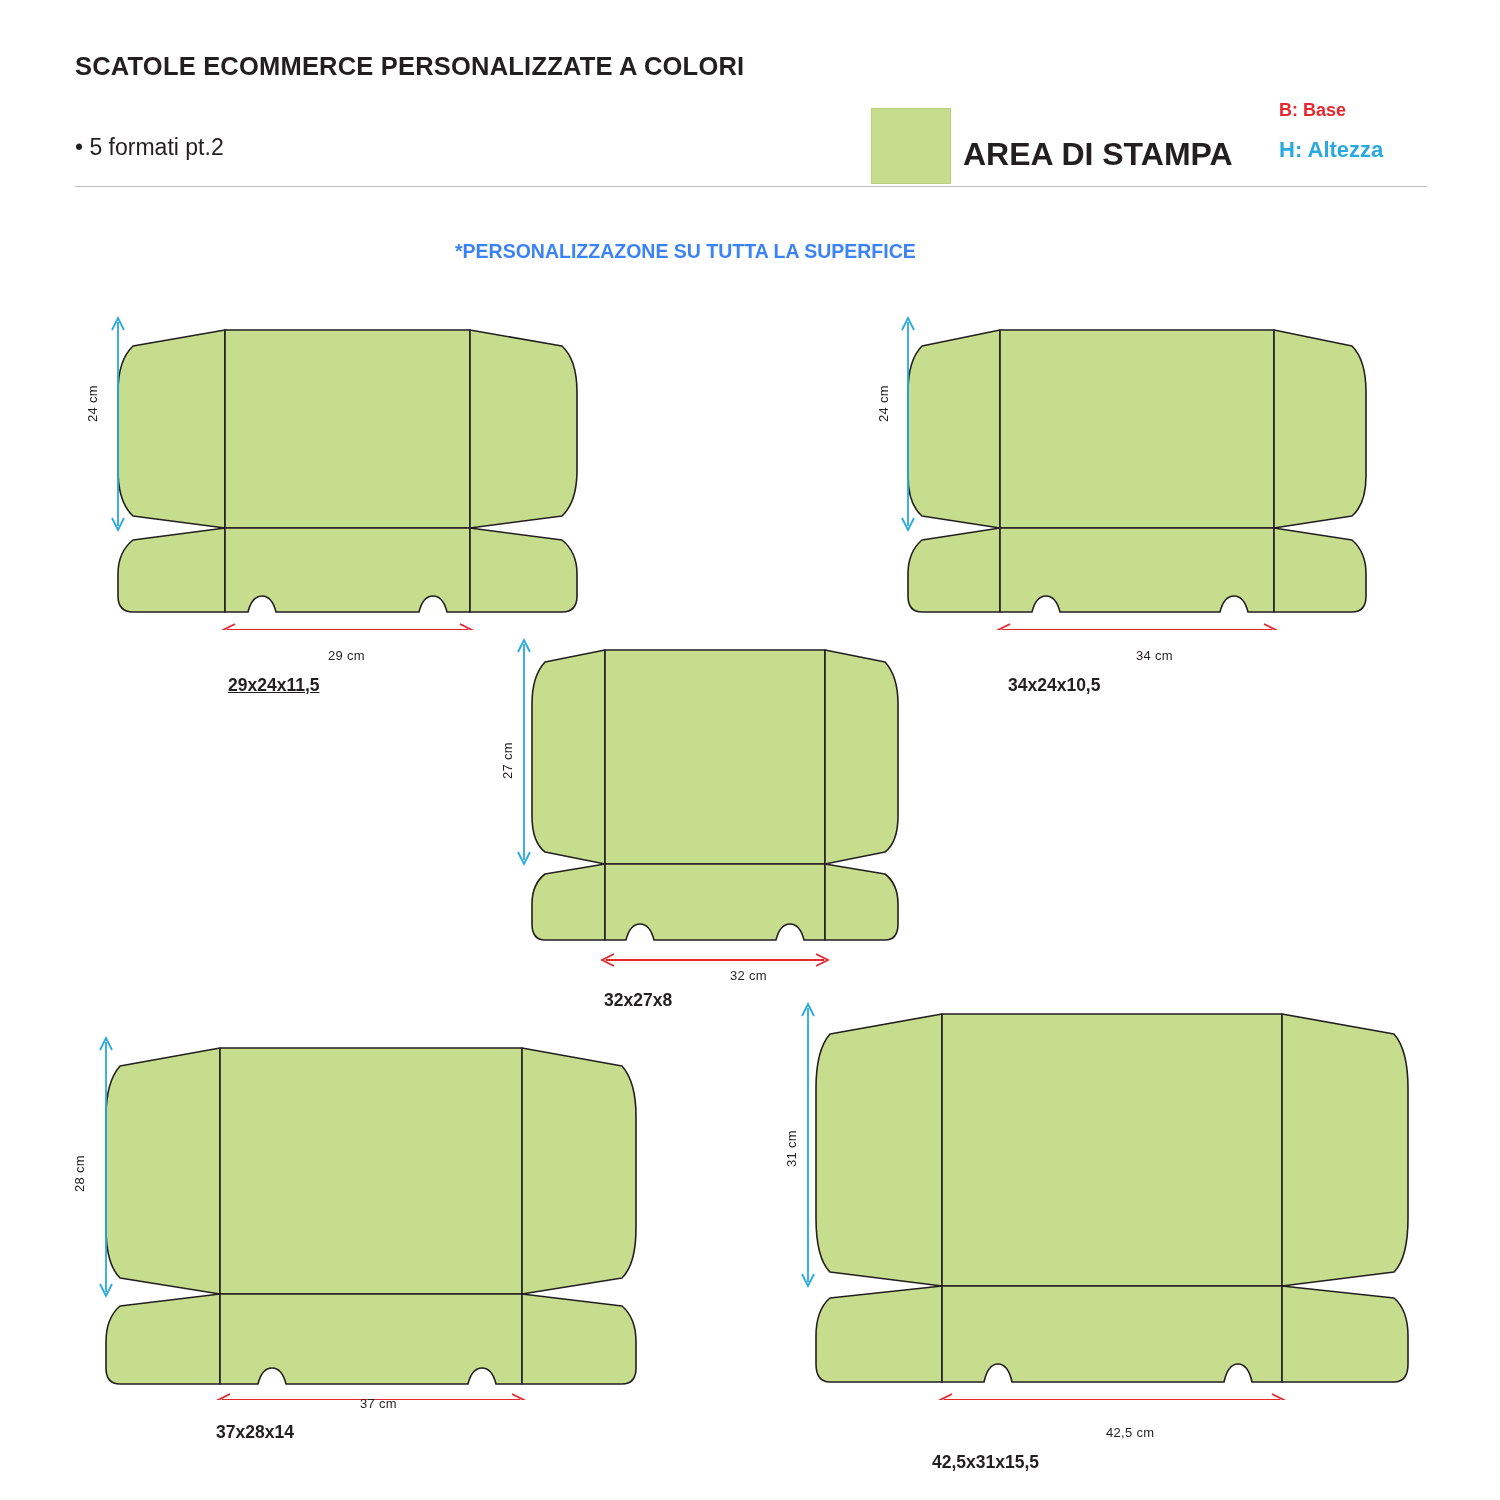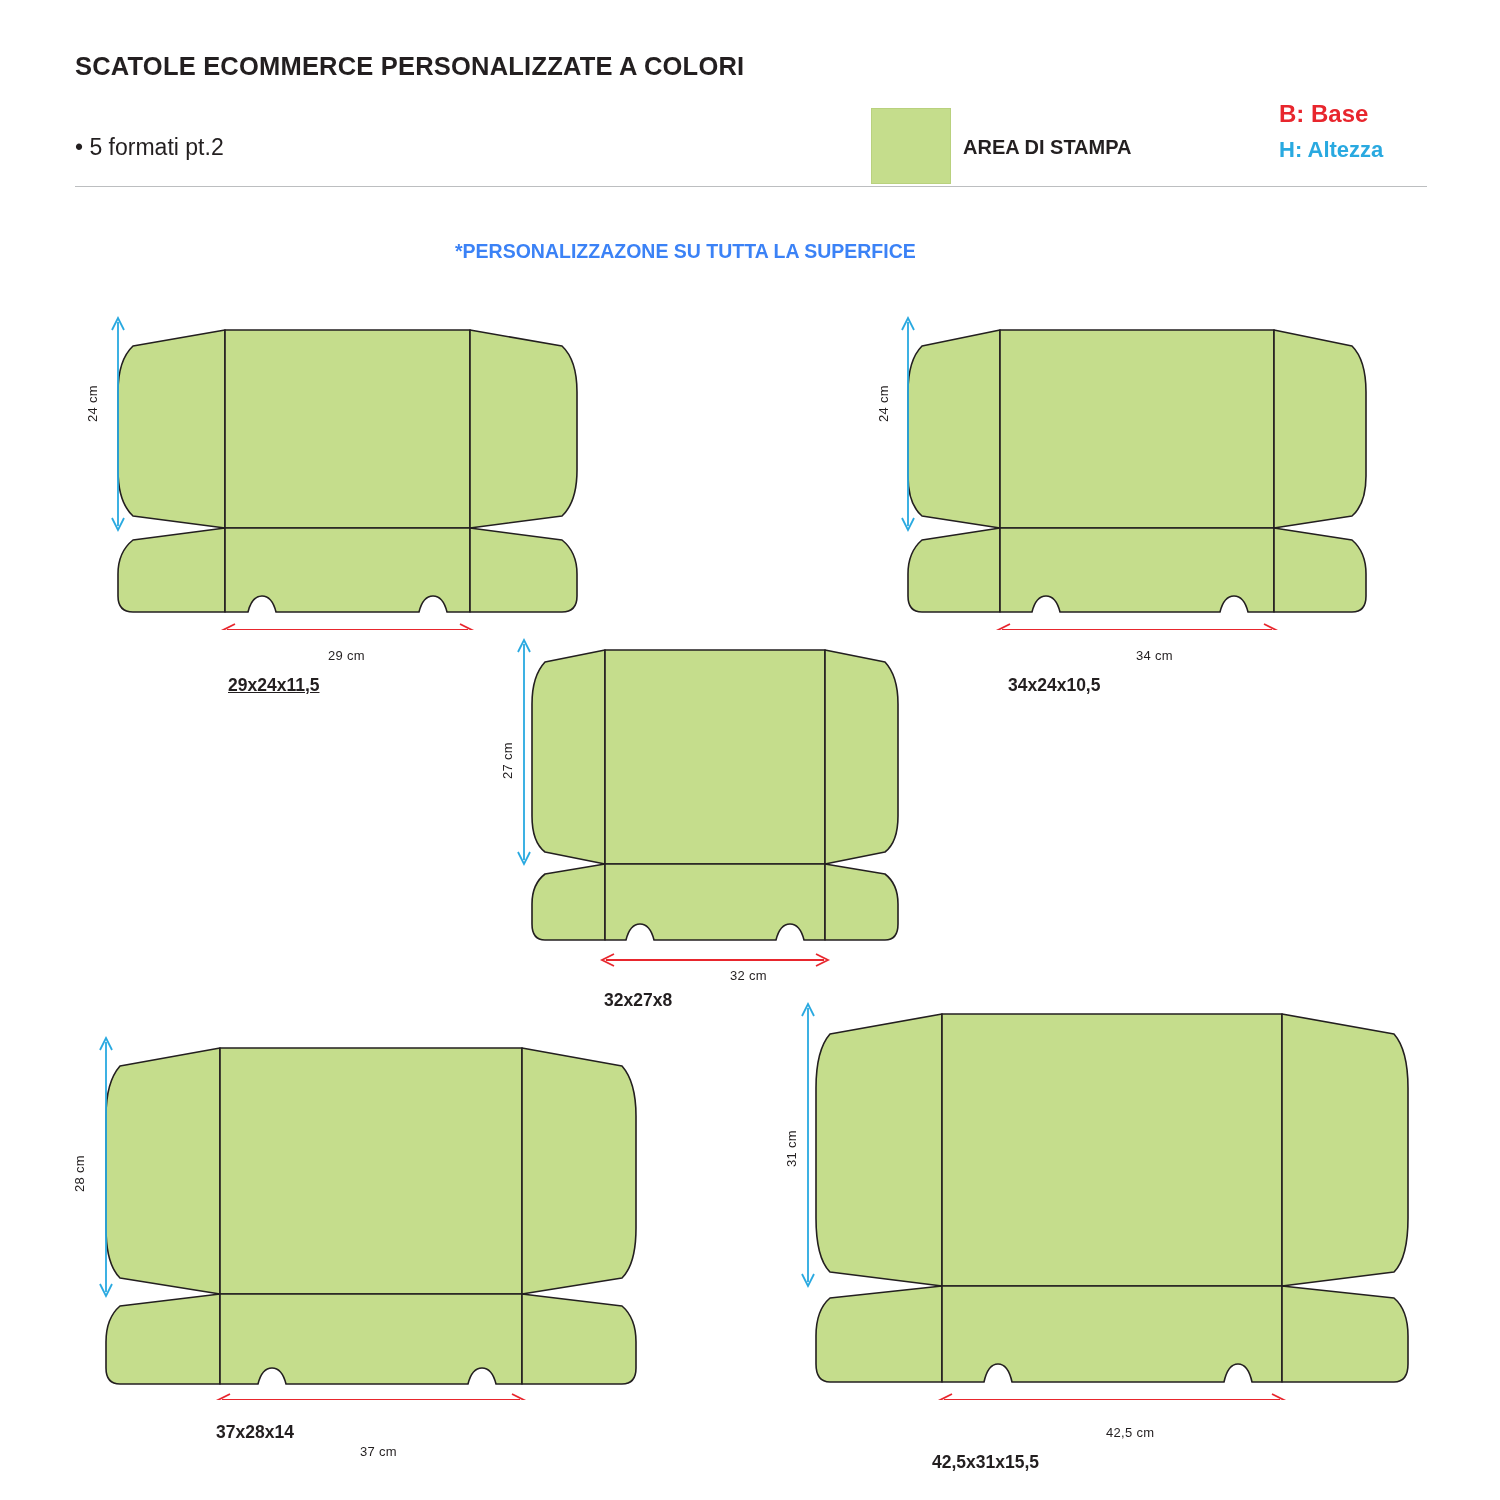--- a/index.html
+++ b/index.html
@@ -49,30 +49,30 @@
     width: 80px;
     height: 76px;
     background: #c5dd8c;
     border: 1px solid #b9d17e;
     box-sizing: border-box;
   }
   #legend-label {
     position: absolute;
     left: 963px;
     top: 136px;
-    font-size: 20px;
+    font-size: 32px;
     font-weight: bold;
     color: #231f20;
     white-space: nowrap;
   }
   #legend-base {
     position: absolute;
     left: 1279px;
     top: 100px;
-    font-size: 24px;
+    font-size: 18px;
     font-weight: bold;
     color: #e8262d;
     white-space: nowrap;
   }
   #legend-altezza {
     position: absolute;
     left: 1279px;
     top: 137px;
     font-size: 22px;
     font-weight: bold;
@@ -244,21 +244,21 @@
       <polyline points="10,254 16,266 22,254" fill="none"></polyline>
     </g>
     <g stroke="#e8262d" stroke-width="1.8" fill="none">
       <line x1="132" y1="370" x2="430" y2="370"></line>
       <polyline points="140,364 128,370 140,376" fill="none"></polyline>
       <polyline points="422,364 434,370 422,376" fill="none"></polyline>
     </g>
   </svg>
 </div>
 <div class="dim-h" style="left:72px; top:1155px;">28 cm</div>
-<div class="dim-w" style="left:360px; top:1396px;margin-top:48px;">37 cm</div>
+<div class="dim-w" style="left:360px; top:1396px;">37 cm</div>
 <div class="fig-caption" style="left:216px; top:1422px;">37x28x14</div>
 
 <div class="box-fig" style="left:790px; top:1000px;">
   <svg width="630" height="400" viewBox="0 0 630 400">
     <g fill="#c5dd8c" stroke="#231f20" stroke-width="1.6" stroke-linejoin="round">
       <path d="M152,14 L40,34 Q26,50 26,88 L26,218 Q26,258 40,272 L152,286 Z"></path>
       <path d="M152,14 L492,14 L492,286 L152,286 Z"></path>
       <path d="M492,14 L604,34 Q618,50 618,88 L618,218 Q618,258 604,272 L492,286 Z"></path>
       <path d="M152,286 L40,298 Q26,310 26,336 L26,364 Q26,382 40,382 L152,382 Z"></path>
       <path d="M152,286 L492,286 L492,382 L462,382 Q458,364 448,364 Q438,364 434,382 L222,382 Q218,364 208,364 Q198,364 194,382 L152,382 Z"></path>

